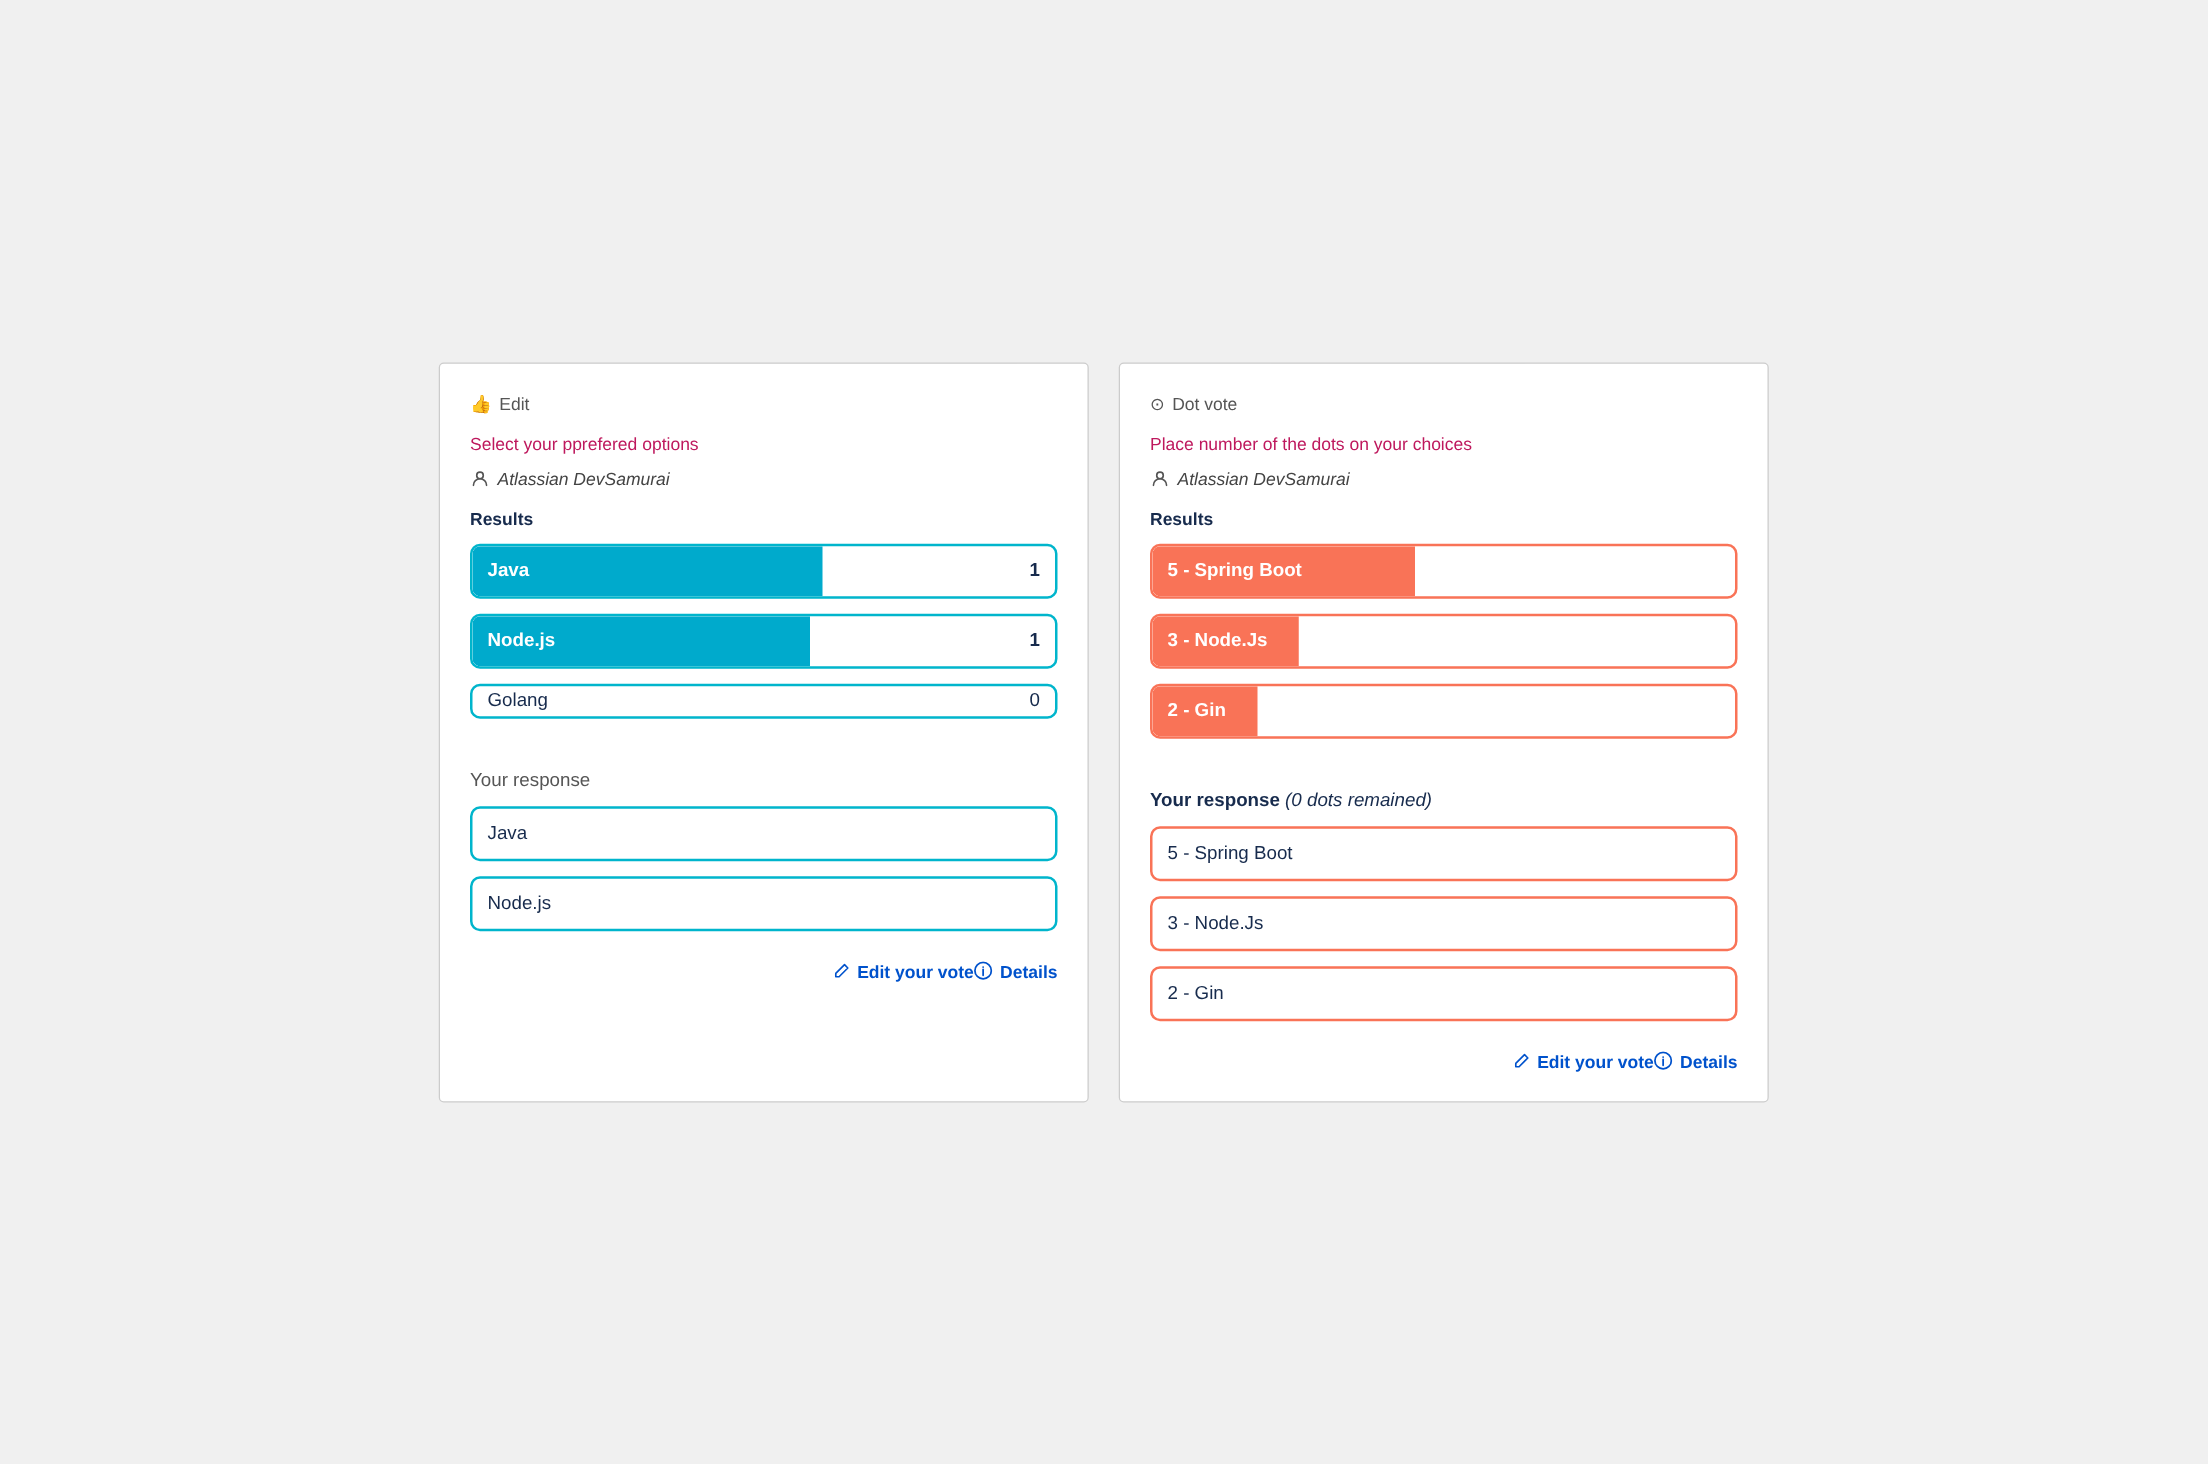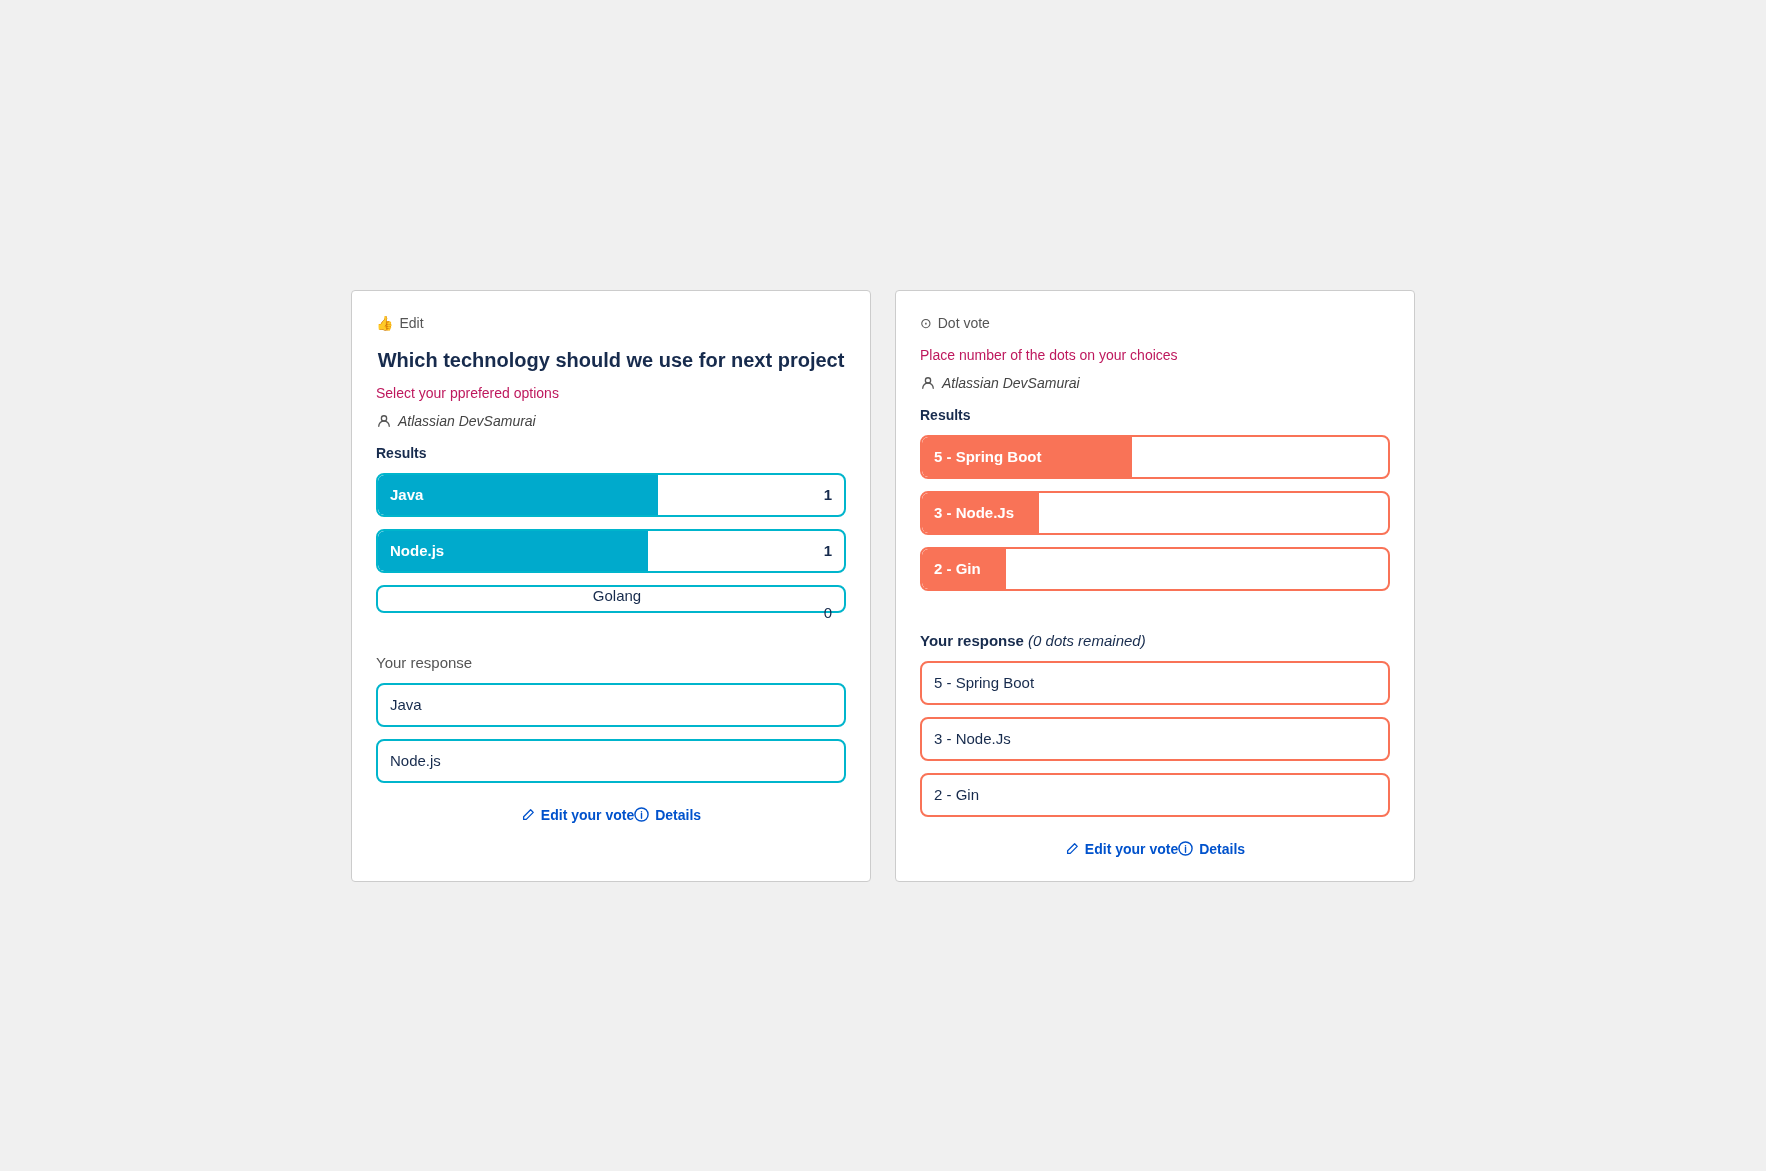--- a/index.html
+++ b/index.html
@@ -99,21 +99,20 @@
     }
     .poll-bar-empty {
       border: 2px solid #00b5cc;
       border-radius: 8px;
       height: 28px;
       display: flex;
       align-items: center;
       padding-left: 12px;
       color: #172b4d;
       font-size: 15px;
-      flex-direction: column;
     }
     .poll-bar-empty-count {
       margin-left: auto;
       margin-right: 12px;
       color: #172b4d;
     }
     .your-response-label {
       font-size: 15px;
       color: #555;
       margin-top: 8px;
@@ -123,21 +122,21 @@
       border-radius: 8px;
       height: 44px;
       display: flex;
       align-items: center;
       padding-left: 12px;
       font-size: 15px;
       color: #172b4d;
     }
     .footer-row {
       display: flex;
-      justify-content: center;
+      justify-content: flex-end;
       align-items: center;
       margin-top: 12px;
     }
     .footer-btn {
       display: flex;
       align-items: center;
       gap: 6px;
       color: #0052cc;
       font-weight: 700;
       font-size: 14px;
@@ -194,21 +193,20 @@
 </head>
 <body>
 
 <div class="page-container">
 
   <div class="card">
     <div class="card-header">
       <span>👍</span>
       <span>Edit</span>
     </div>
-    <div class="card-title">Which technology should we use for next project</div>
     <div class="card-subtitle">Select your pprefered options</div>
     <div class="author-row">
       <span class="author-icon">
         <svg width="14" height="14" viewBox="0 0 16 16" fill="none" xmlns="http://www.w3.org/2000/svg">
           <circle cx="8" cy="5" r="3" stroke="#555" stroke-width="1.5"></circle>
           <path d="M2 14c0-3.314 2.686-6 6-6s6 2.686 6 6" stroke="#555" stroke-width="1.5" stroke-linecap="round"></path>
         </svg>
       </span>
       <span>Atlassian DevSamurai</span>
     </div>

